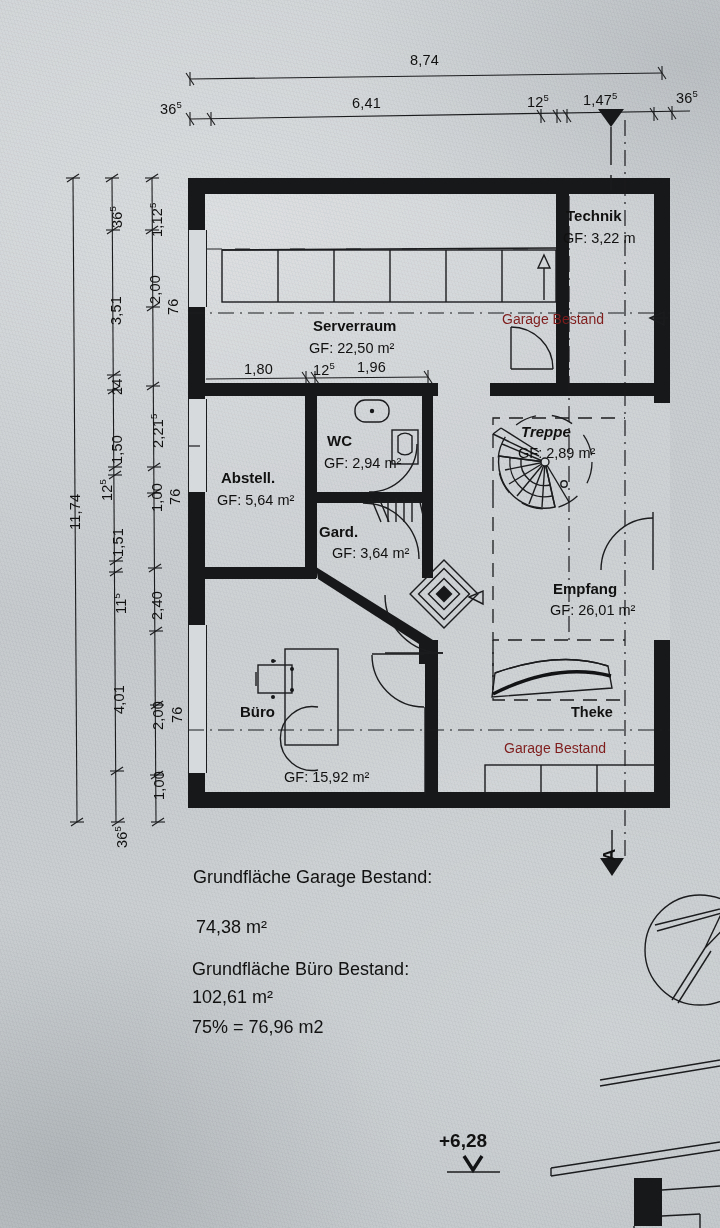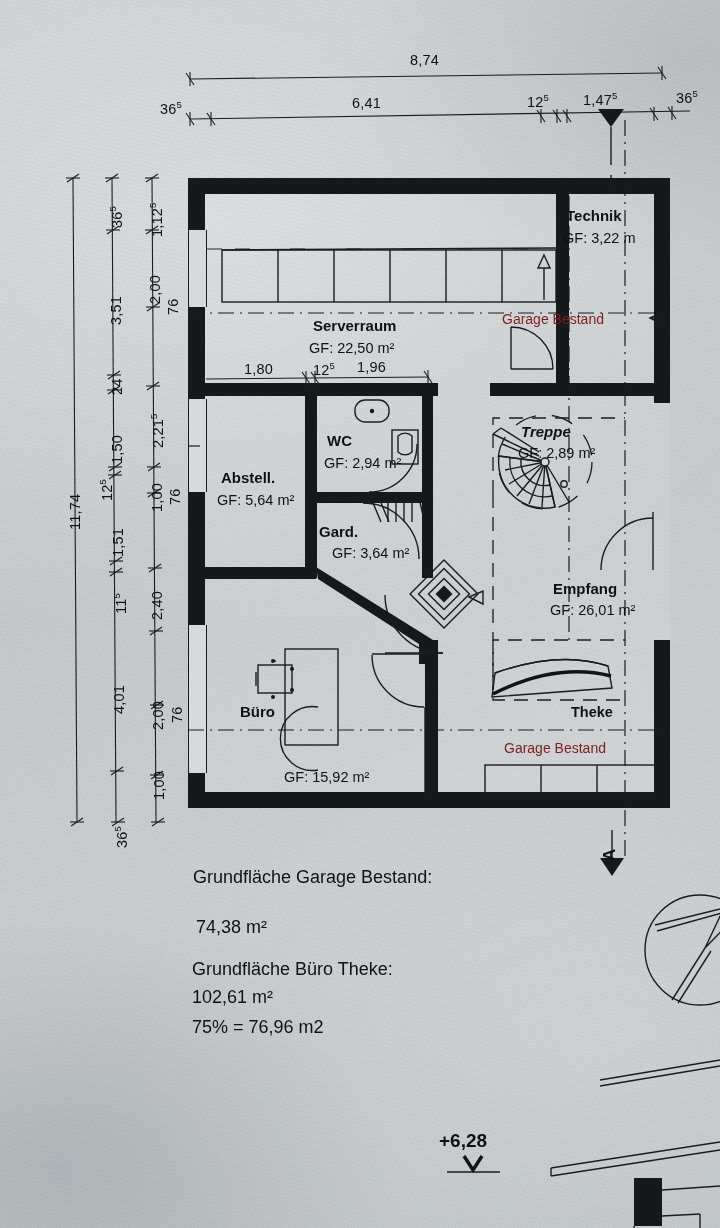--- a/index.html
+++ b/index.html
@@ -457,17 +457,17 @@
   <div class="txt lbl-light" style="left:502px;top:312px;">Garage Bestand</div>
   <div class="txt lbl-light" style="left:504px;top:741px;">Garage Bestand</div>
   <div class="txt theke" style="left:571px;top:705px;">Theke</div>
 
   <div class="txt secA" style="left:601px;top:861px;transform:rotate(-90deg);transform-origin:0 0;"><span>A</span></div>
 
   <div class="txt" style="left:439px;top:1131px;font-size:19px;font-weight:bold;">+6,28</div>
 
   <div class="txt note" style="left:193px;top:868px;">Grundfläche Garage Bestand:</div>
   <div class="txt note" style="left:196px;top:918px;">74,38 m²</div>
-  <div class="txt note" style="left:192px;top:960px;">Grundfläche Büro Theke:</div>
+  <div class="txt note" style="left:192px;top:960px;">Grundfläche Büro Bestand:</div>
   <div class="txt note" style="left:192px;top:988px;">102,61 m²</div>
   <div class="txt note" style="left:192px;top:1018px;">75% = 76,96 m2</div>
 
 </div>
 
 </body></html>

